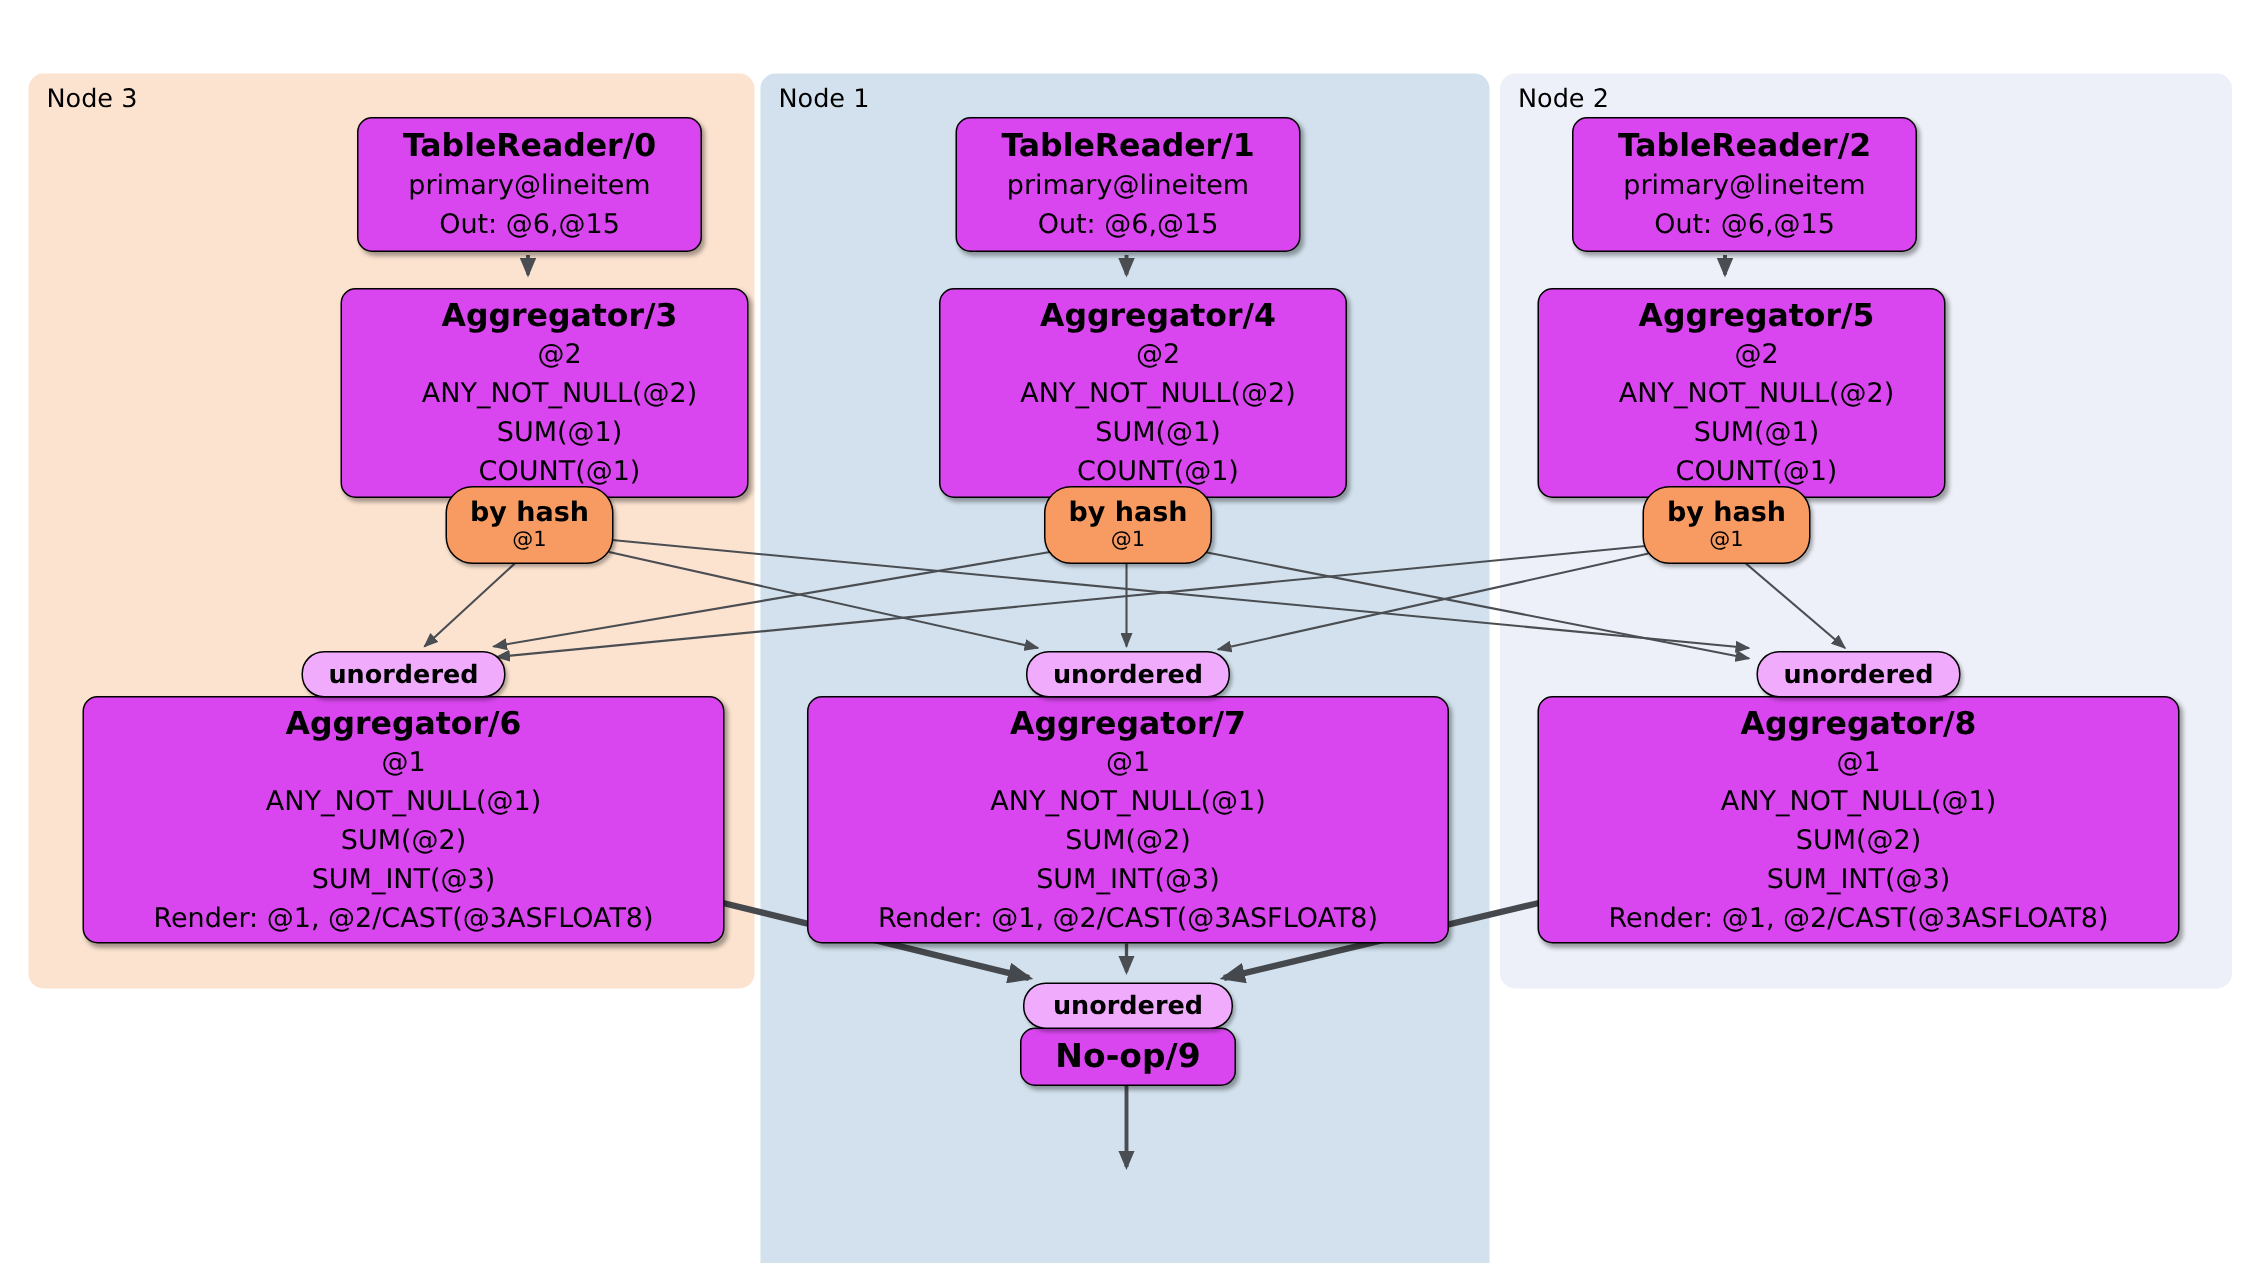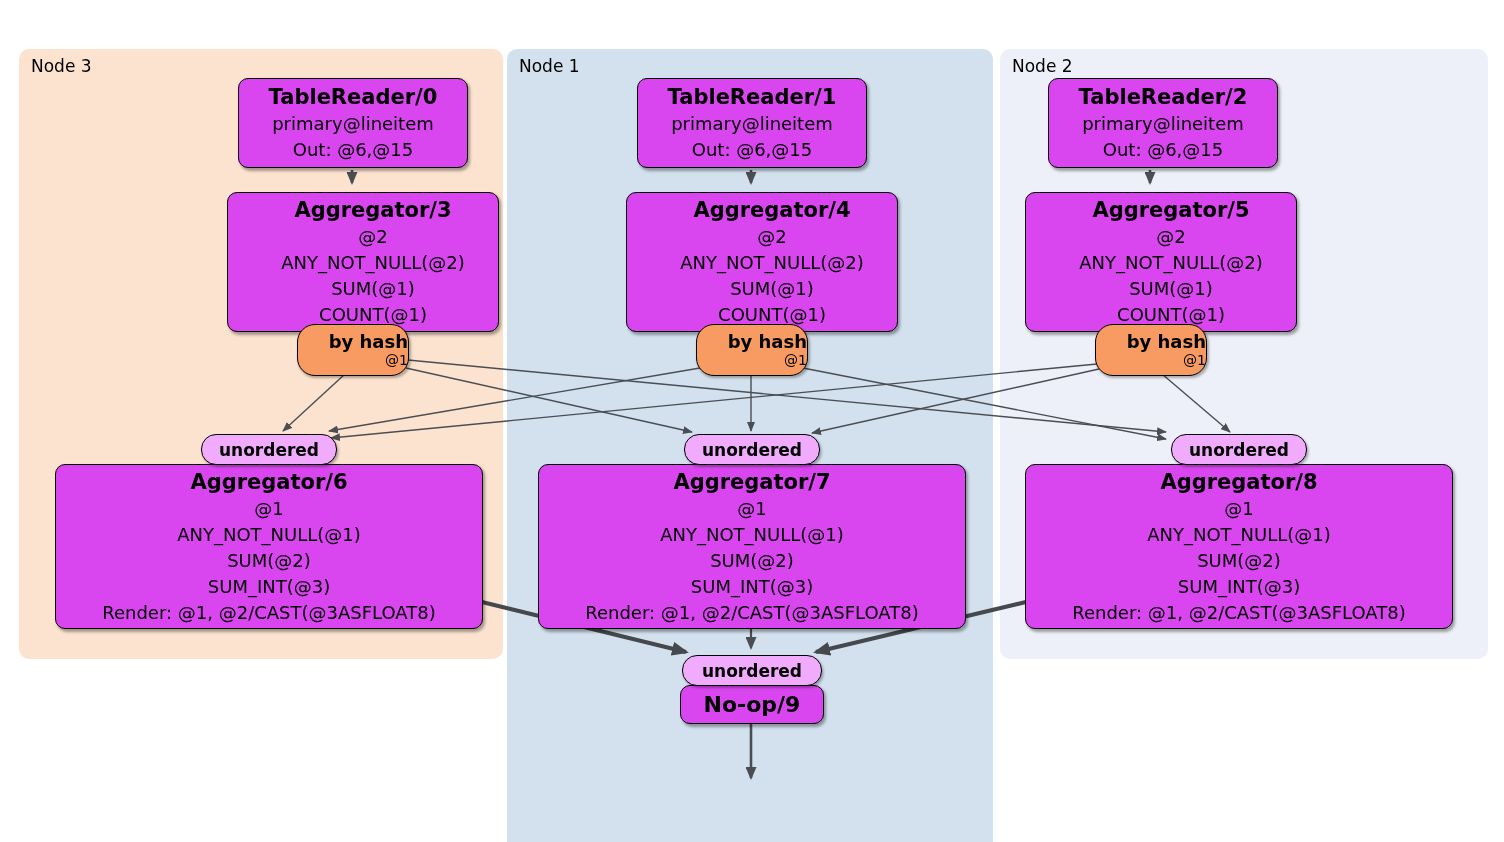--- a/index.html
+++ b/index.html
@@ -35,21 +35,21 @@
 
   .tr-box{width:228px;height:88px;top:46px;}
   #tr0{left:238px;} #tr1{left:637px;} #tr2{left:1048px;}
 
   .agg-top{width:250px;height:138px;top:160px;padding-left:20px;}
   #agg3{left:227px;} #agg4{left:626px;} #agg5{left:1025px;align-items:center;}
 
   .hash-badge{
     position:absolute;width:110px;height:50px;top:292px;
     background:#f89b62;border:1.6px solid #000;border-radius:18px;
-    display:flex;flex-direction:column;align-items:flex-end;justify-content:center;
+    display:flex;flex-direction:column;align-items:center;justify-content:center;
     z-index:3;box-shadow:1.5px 2px 2.5px rgba(0,0,0,0.3);
   }
   #hash3{left:297px;} #hash4{left:696px;} #hash5{left:1095px;}
   .hash-badge .hb-label{font-weight:bold;font-size:18px;line-height:21px;}
   .hash-badge .hb-detail{font-size:14px;line-height:17px;}
 
   .stream-badge{
     position:absolute;width:134px;height:29px;
     background:#f0abfc;border:1.6px solid #000;border-radius:15px;
     display:flex;align-items:center;justify-content:center;

